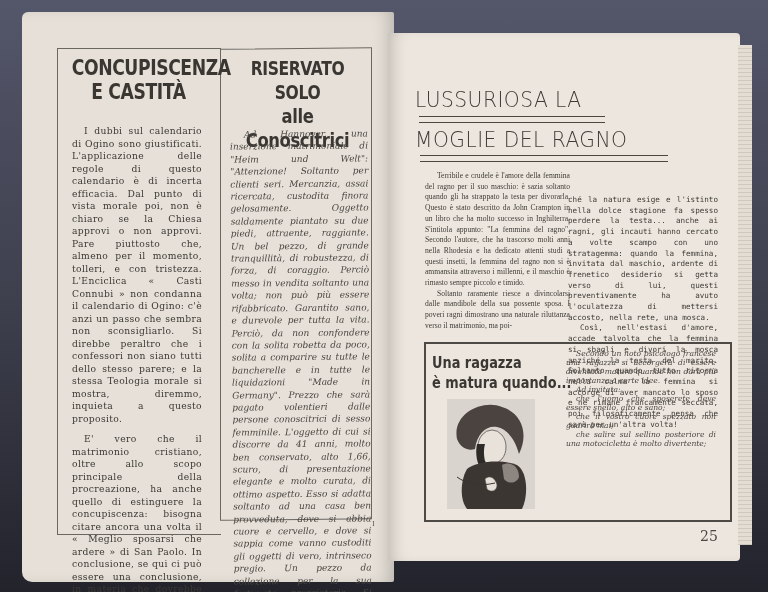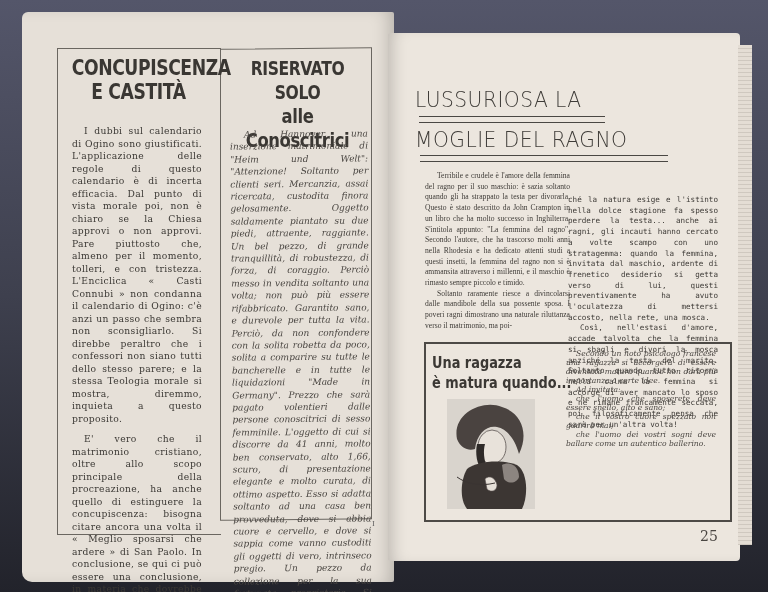--- a/index.html
+++ b/index.html
@@ -100,16 +100,16 @@
     <path d="M55 66 C62 62 72 66 72 78 C70 84 62 86 57 80 Z" fill="#8c8580"></path>
     <path d="M38 80 C42 76 48 78 50 86 C50 92 44 94 40 90 Z" fill="#e6e0d8" stroke="#5a5350" stroke-width="0.6"></path>
     <path d="M10 78 C18 84 32 88 48 84" stroke="#3a3432" stroke-width="1" fill="none"></path>
   </svg>
 </div>
 <div class="box-text">
   <p>Secondo un noto psicologo francese una ragazza si accorgerà di essere diventata matura quando non darà più importanza a certe idee.</p>
   <p>Ad invitata:</p>
   <p>che l'uomo che sposerete deve essere snello, alto e sano;</p>
   <p>che il vostro cuore spezzato non guarirà mai;</p>
-  <p>che l'uomo dei vostri sogni deve ballare come un autentico ballerino.</p>
+  <p>che salire sul sellino posteriore di una motocicletta è molto divertente;</p>
 </div>
 
 <div class="page-num">25</div>
 
 </body></html>

